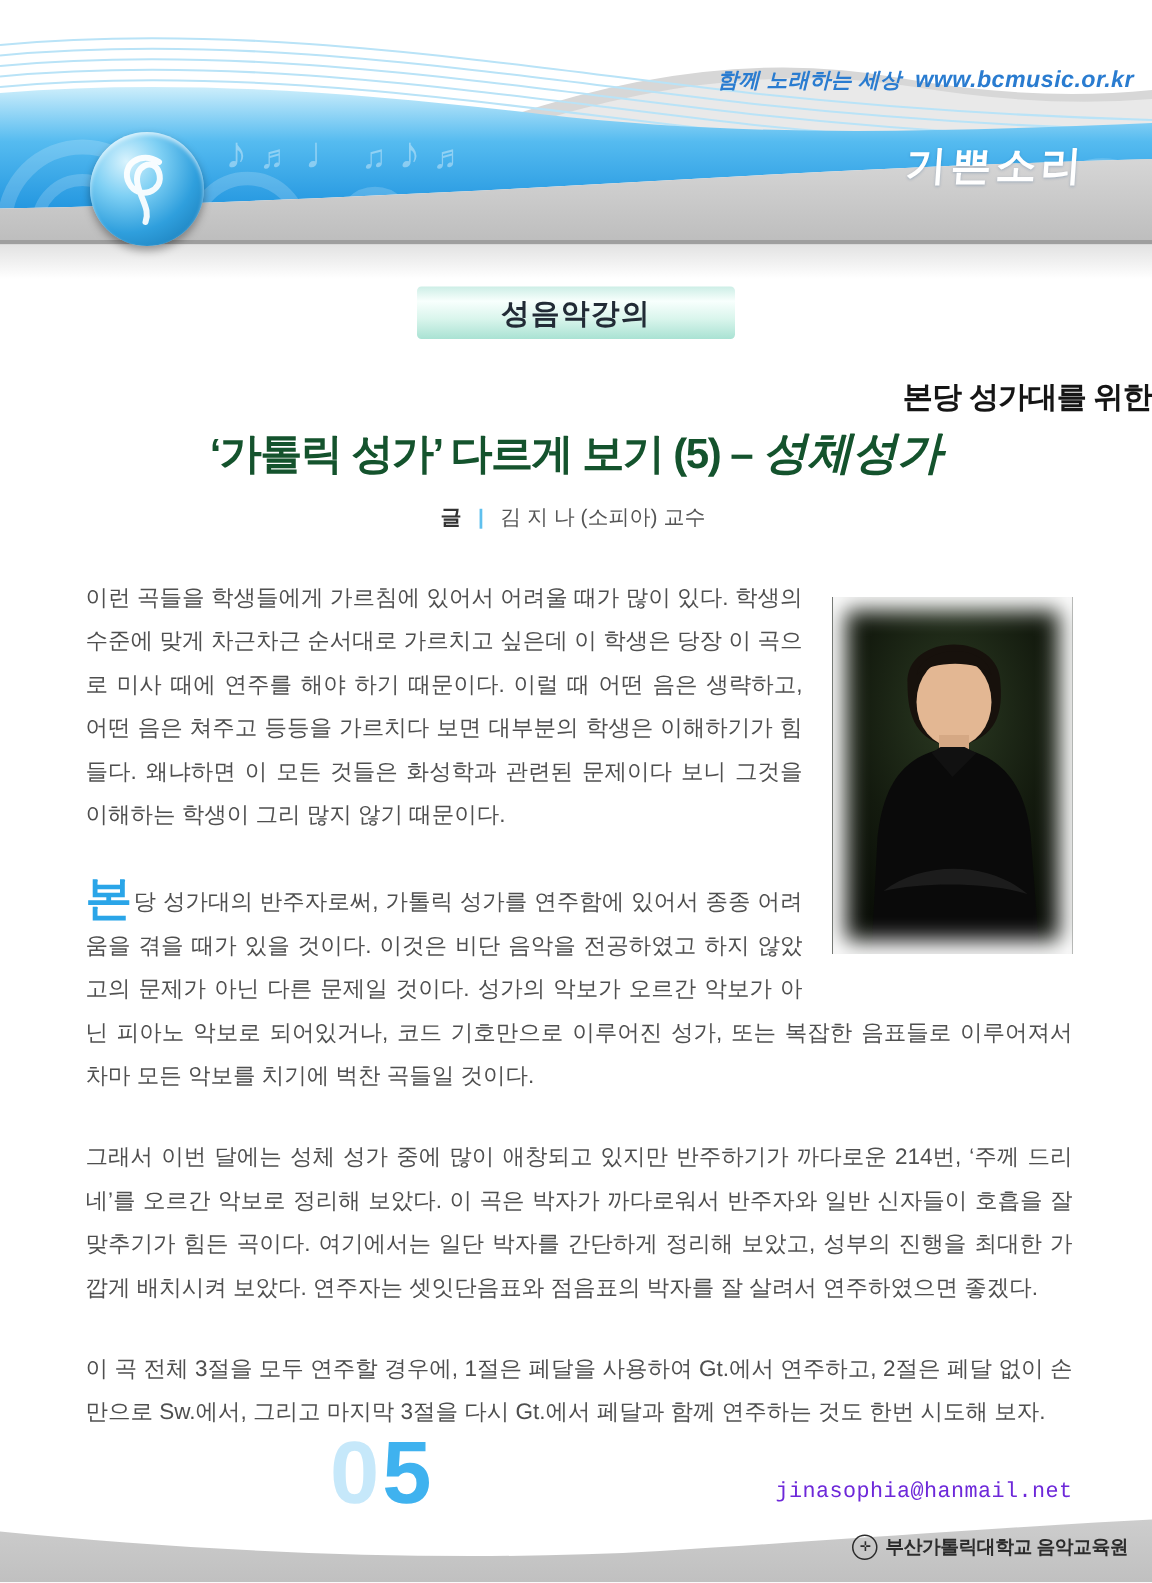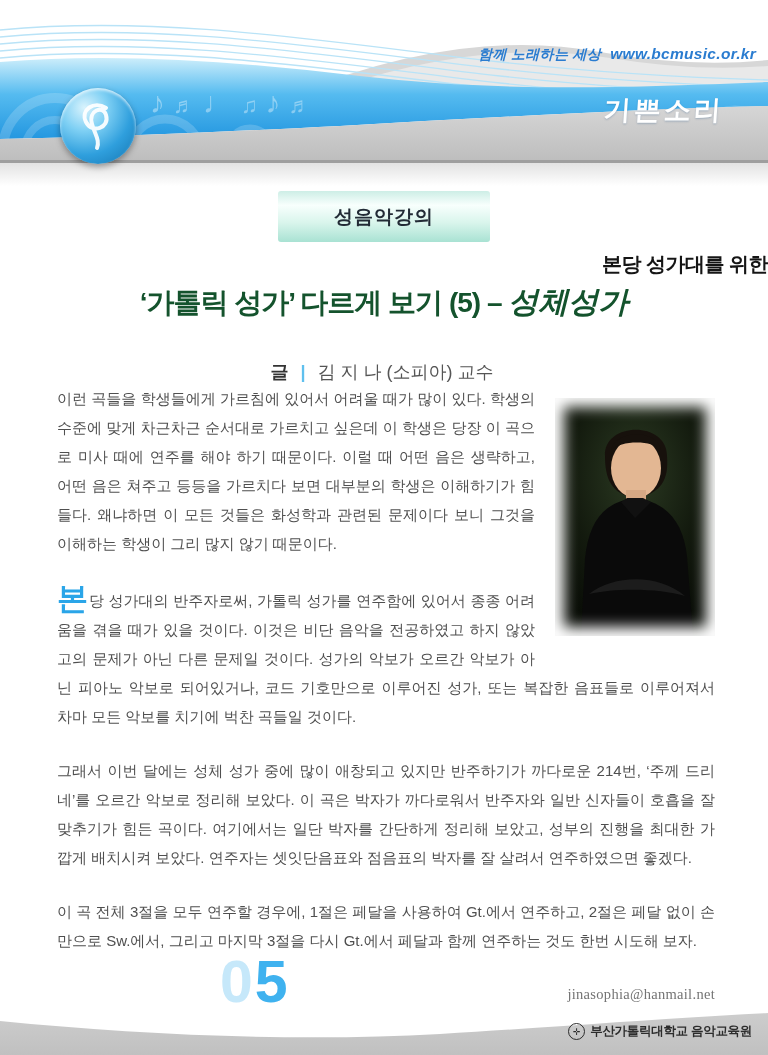--- a/index.html
+++ b/index.html
@@ -17,47 +17,47 @@
   .hdr-notes{position:absolute;top:88px;left:150px;width:290px;color:rgba(255,255,255,.38);
              font-size:30px;letter-spacing:8px;line-height:30px;}
   .hdr-notes .n2{font-size:22px;}
   .logo{position:absolute;top:88px;left:60px;width:76px;height:76px;border-radius:50%;
         background:radial-gradient(circle at 32% 26%,#d9f3fd 0%,#7fd0f4 30%,#2f9fdd 62%,#1372ad 100%);
         box-shadow:0 3px 6px rgba(0,0,0,.35), inset 0 2px 3px rgba(255,255,255,.7);}
   .logo svg{position:absolute;top:10px;left:10px;}
 
   
   .badge{position:absolute;top:191px;left:50%;transform:translateX(-50%);
-         min-width:212px;height:51px;display:flex;align-items:center;justify-content:center;
+         min-width:212px;height:35px;display:flex;align-items:center;justify-content:center;
          background:linear-gradient(to bottom,#cdeee6 0%,#f8fffd 28%,#d9f5ec 62%,#a9e2d3 100%);
          border-radius:3px;}
   .badge span{font-size:19px;font-weight:bold;color:#222b36;letter-spacing:1px;}
 
   
   .subtitle{position:absolute;top:251px;width:768px;text-align:right;
             font-size:20px;font-weight:bold;color:#151515;letter-spacing:-.5px;}
   .title{position:absolute;top:282px;width:768px;text-align:center;color:#14532d;
          font-weight:bold;font-size:28px;letter-spacing:-1px;}
   .title .accent{font-style:italic;font-size:30px;letter-spacing:0;
                  font-family:"DejaVu Serif",serif;font-weight:bold;}
-  .byline{position:absolute;top:360px;width:764px;text-align:center;font-size:18px;color:#555;}
+  .byline{position:absolute;top:336px;width:764px;text-align:center;font-size:14px;color:#555;}
   .byline .lbl{font-weight:bold;color:#333;}
   .byline .sep{color:#5fc0ee;font-weight:bold;margin:0 7px;}
 
   
   .article{position:absolute;top:384px;left:57px;width:658px;color:#4f4f4f;
            font-size:15px;line-height:29px;text-align:justify;}
   .article p{margin:0 0 25px 0;}
   .dropcap{font-size:31px;font-weight:bold;color:#2aa5e8;line-height:1;vertical-align:-3px;
            letter-spacing:0;margin-right:1px;}
   .photo{position:relative;float:right;width:160px;height:238px;margin:14px 0 10px 20px;
          background:#0d120b;overflow:hidden;}
   .photo::after{content:'';position:absolute;inset:0;box-shadow:inset 0 0 14px 9px #fff;}
-  .email{margin-top:4px;text-align:right;font-family:Liberation Serif, serif;
-         font-size:14.5px;color:#737373;letter-spacing:.3px;}
+  .email{margin-top:4px;text-align:right;font-family:Liberation Mono, monospace;
+         font-size:14.5px;color:#6d28d9;letter-spacing:.3px;}
 
   
   .pagenum{position:absolute;top:948px;left:220px;font-size:59px;font-weight:bold;letter-spacing:2px;}
   .pagenum .d0{color:#c6e8fa;}
   .pagenum .d5{color:#3fb2ef;}
   .footer{position:absolute;left:0;bottom:0;width:768px;height:66px;}
   .footer-brand{position:absolute;right:16px;bottom:15px;display:flex;align-items:center;
                 font-size:12.5px;font-weight:bold;color:#2c2c2c;letter-spacing:-.3px;}
   .seal{display:inline-flex;align-items:center;justify-content:center;width:15px;height:15px;
         border:1.3px solid #2c2c2c;border-radius:50%;font-size:9px;margin-right:5px;color:#2c2c2c;}

